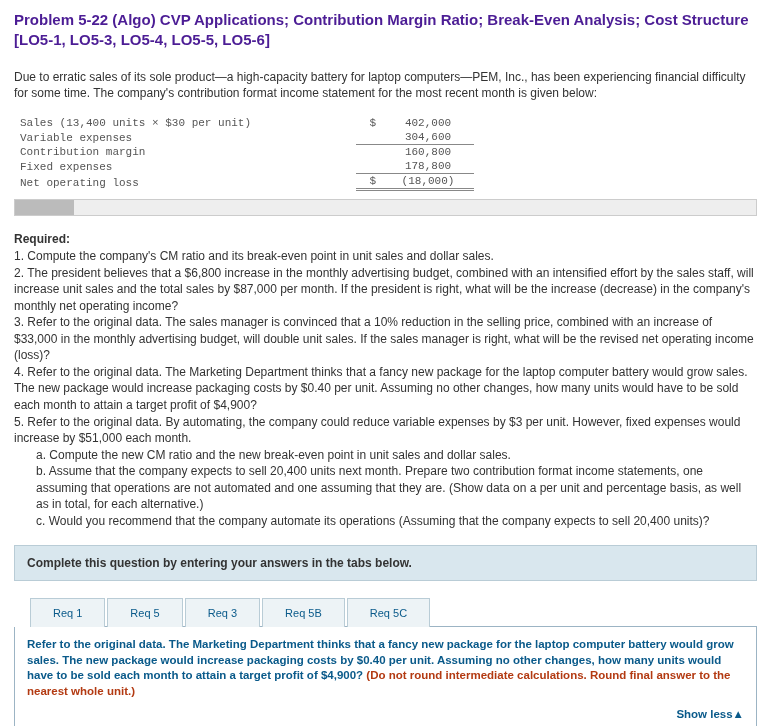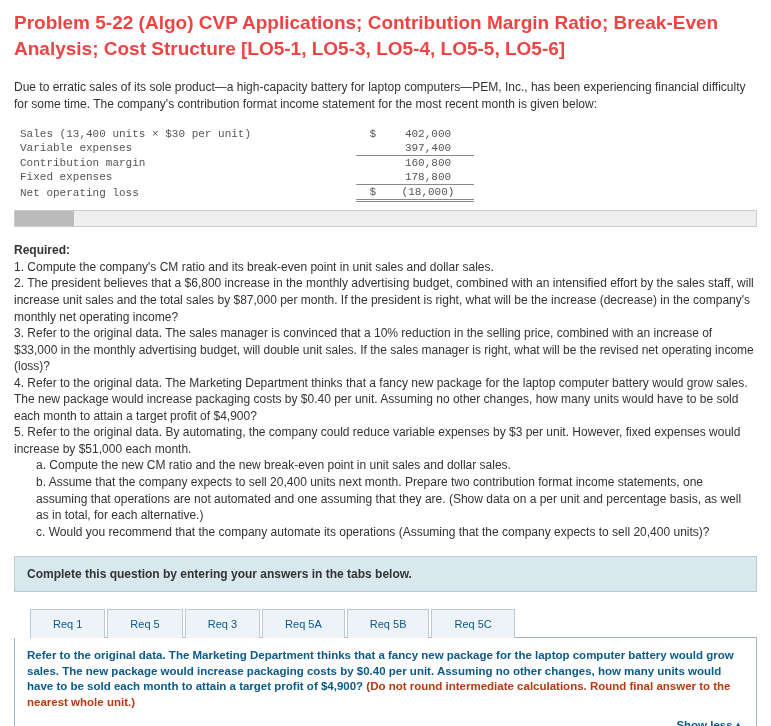--- a/index.html
+++ b/index.html
@@ -6,22 +6,22 @@
     margin: 0;
     padding: 10px 14px;
     font-family: Arial, Helvetica, sans-serif;
     font-size: 12px;
     color: #333;
     background: #fff;
     width: 743px;
   }
   .title {
     font-weight: bold;
-    font-size: 19px;
-    color: #ef4444;
+    font-size: 15px;
+    color: #4c1d95;
     line-height: 1.35;
     margin-bottom: 18px;
   }
   .intro {
     font-size: 12px;
     color: #333;
     line-height: 1.4;
     margin-bottom: 14px;
   }
   .stmt-wrap {
@@ -138,21 +138,21 @@
   <table class="stmt">
     <tbody>
         <tr>
       <td class="label">Sales (13,400 units × $30 per unit)</td>
       <td class="cur">$</td>
       <td class="val">402,000</td>
     </tr>
     <tr>
       <td class="label">Variable expenses</td>
       <td class="cur"></td>
-      <td class="val">397,400</td>
+      <td class="val">304,600</td>
     </tr>
     <tr class="line-top">
       <td class="label">Contribution margin</td>
       <td class="cur"></td>
       <td class="val">160,800</td>
     </tr>
     <tr>
       <td class="label">Fixed expenses</td>
       <td class="cur"></td>
       <td class="val">178,800</td>
@@ -181,21 +181,20 @@
   <div class="sub">b. Assume that the company expects to sell 20,400 units next month. Prepare two contribution format income statements, one assuming that operations are not automated and one assuming that they are. (Show data on a per unit and percentage basis, as well as in total, for each alternative.)</div>
   <div class="sub">c. Would you recommend that the company automate its operations (Assuming that the company expects to sell 20,400 units)?</div>
 </div>
 
 <div class="answer-box">Complete this question by entering your answers in the tabs below.</div>
 
 <div class="tabs">
   <div class="tab">Req 1</div>
   <div class="tab">Req 5</div>
   <div class="tab">Req 3</div>
-  <div class="tab">Req 5A</div>
   <div class="tab">Req 5B</div>
   <div class="tab">Req 5C</div>
 </div>
 
 <div class="panel">
   <span class="instr">
     <span>Refer to the original data. The Marketing Department thinks that a fancy new package for the laptop computer battery would grow sales. The new package would increase packaging costs by $0.40 per unit. Assuming no other changes, how many units would have to be sold each month to attain a target profit of $4,900? </span><span class="note">(Do not round intermediate calculations. Round final answer to the nearest whole unit.)</span>
   </span>
   <div class="showless">
     <a href="#">Show less▲</a>

